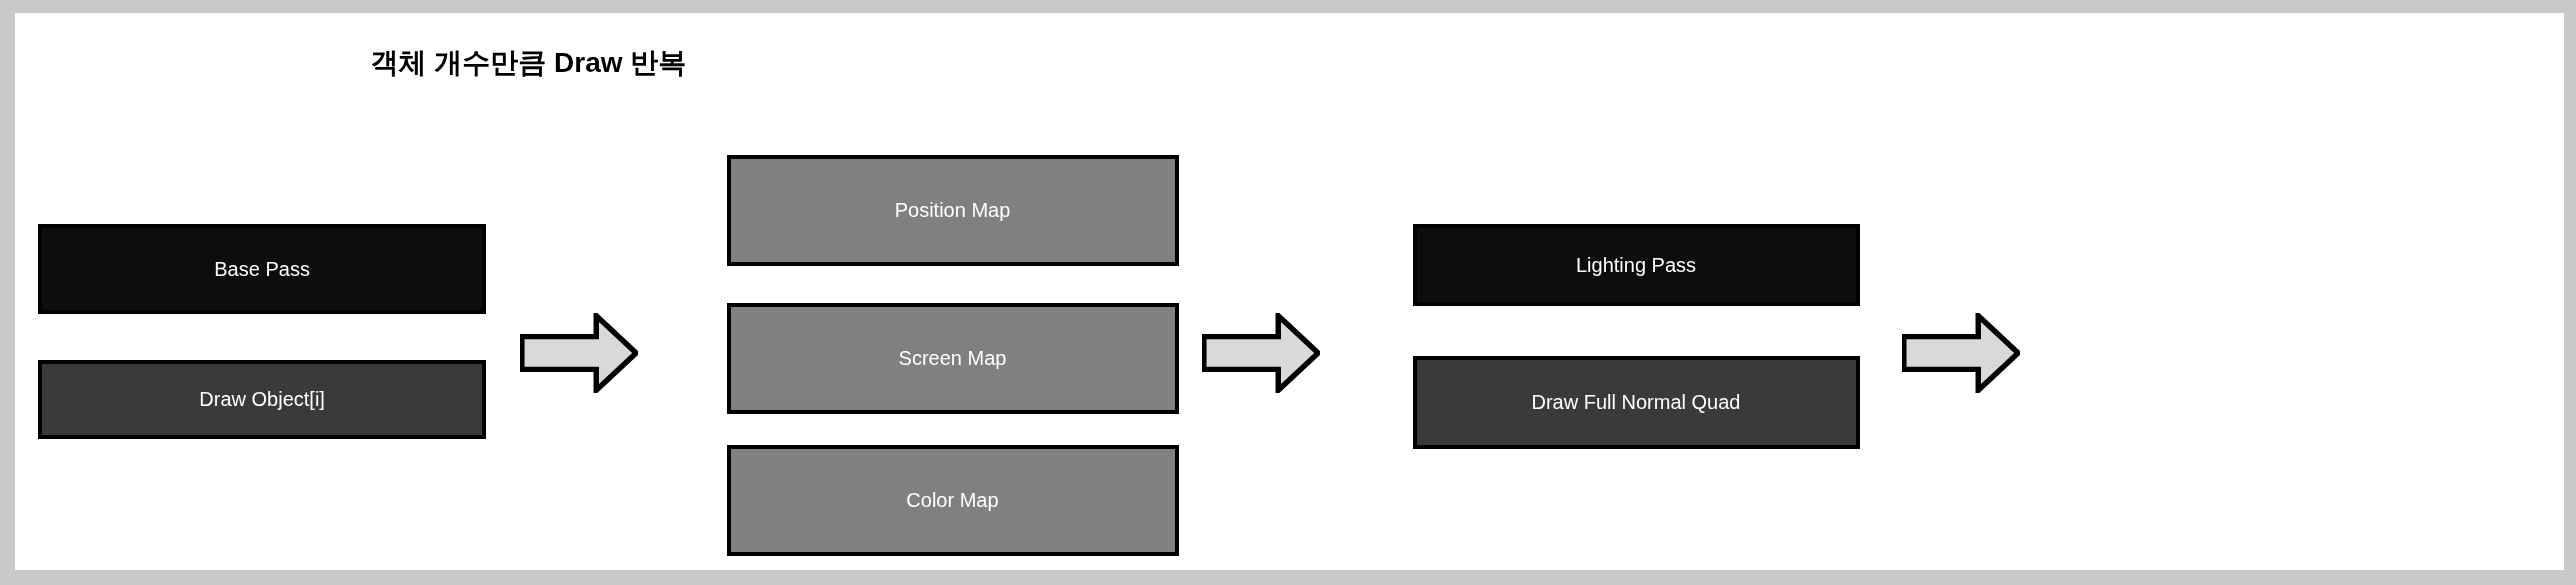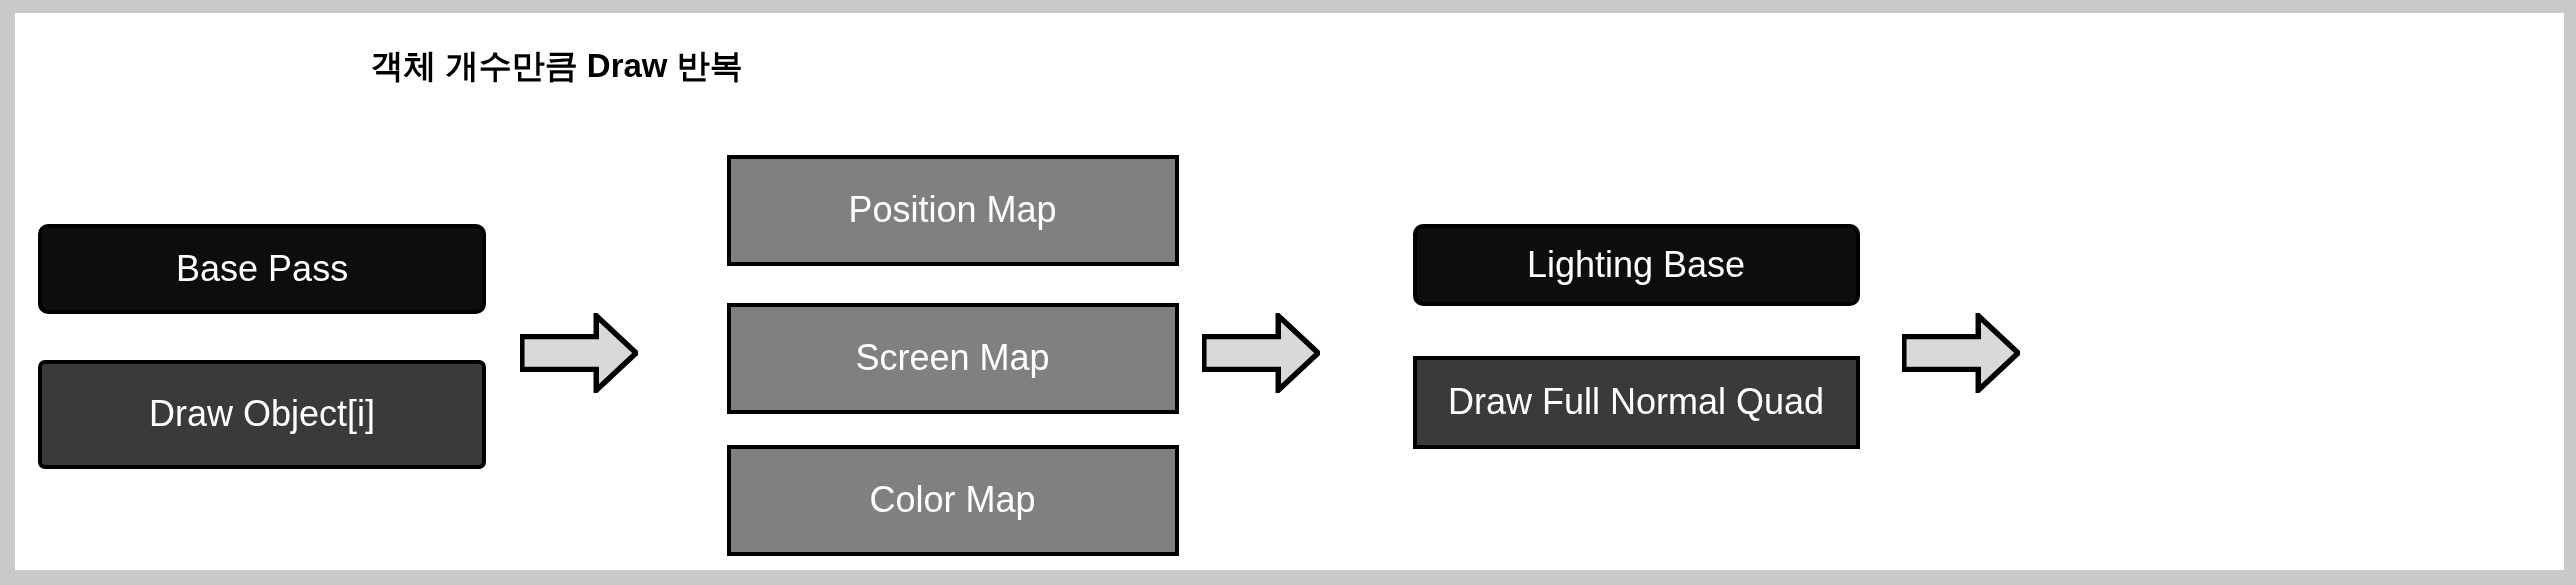--- a/index.html
+++ b/index.html
@@ -29,49 +29,49 @@
     height: 557px;
     background: #ffffff;
     box-sizing: border-box;
   }
 
   
   .diagram-title {
     position: absolute;
     left: 356px;
     top: 33px;
-    font-size: 33px;
+    font-size: 28px;
     font-weight: bold;
     color: #000000;
     letter-spacing: 0px;
     white-space: nowrap;
     line-height: 1.2;
   }
 
   
   .box {
     position: absolute;
     box-sizing: border-box;
     border: 4.5px solid #000000;
     display: flex;
     align-items: center;
     justify-content: center;
     color: #ffffff;
-    font-size: 36px;
+    font-size: 20px;
     font-weight: 400;
     white-space: nowrap;
     line-height: 1;
   }
-  .box.black  { background: #0d0d0d; border-radius: 10px; }
+  .box.black  { background: #0d0d0d; }
   .box.dark   { background: #3a3a3a; }
   .box.gray   { background: #808080; }
 
   
   #box-base-pass        { left: 23.6px;   top: 211px; width: 448px; height: 90px; }
-  #box-draw-object      { left: 23.6px;   top: 347px; width: 448px; height: 109px; border-radius: 7px; }
+  #box-draw-object      { left: 23.6px;   top: 347px; width: 448px; height: 79px; }
 
   
   #box-position-map     { left: 712px;  top: 142px; width: 452px; height: 111px; }
   #box-normal-map       { left: 712px;  top: 290px; width: 452px; height: 111px; }
   #box-color-map        { left: 712px;  top: 432px; width: 452px; height: 111px; }
 
   
   #box-lighting-pass    { left: 1398px; top: 211px; width: 447px; height: 82px; }
   #box-fullscreen-quad  { left: 1398px; top: 343px; width: 447px; height: 93px; }
 
@@ -113,21 +113,21 @@
     <div class="box gray" id="box-normal-map">Screen Map</div>
 
     <div class="box gray" id="box-color-map">Color Map</div>
 
     <div class="arrow" id="arrow-2">
       <svg viewBox="0 0 130 88" preserveAspectRatio="none">
         <polygon points="2,26 84,26 84,3 128,44 84,85 84,62 2,62" fill="#d9d9d9" stroke="#000000" stroke-width="6" stroke-linejoin="miter"></polygon>
       </svg>
     </div>
 
-    <div class="box black" id="box-lighting-pass">Lighting Base</div>
+    <div class="box black" id="box-lighting-pass">Lighting Pass</div>
 
     <div class="box dark" id="box-fullscreen-quad">Draw Full Normal Quad</div>
 
     <div class="arrow" id="arrow-3">
       <svg viewBox="0 0 130 88" preserveAspectRatio="none">
         <polygon points="2,26 84,26 84,3 128,44 84,85 84,62 2,62" fill="#d9d9d9" stroke="#000000" stroke-width="6" stroke-linejoin="miter"></polygon>
       </svg>
     </div>
 
 

